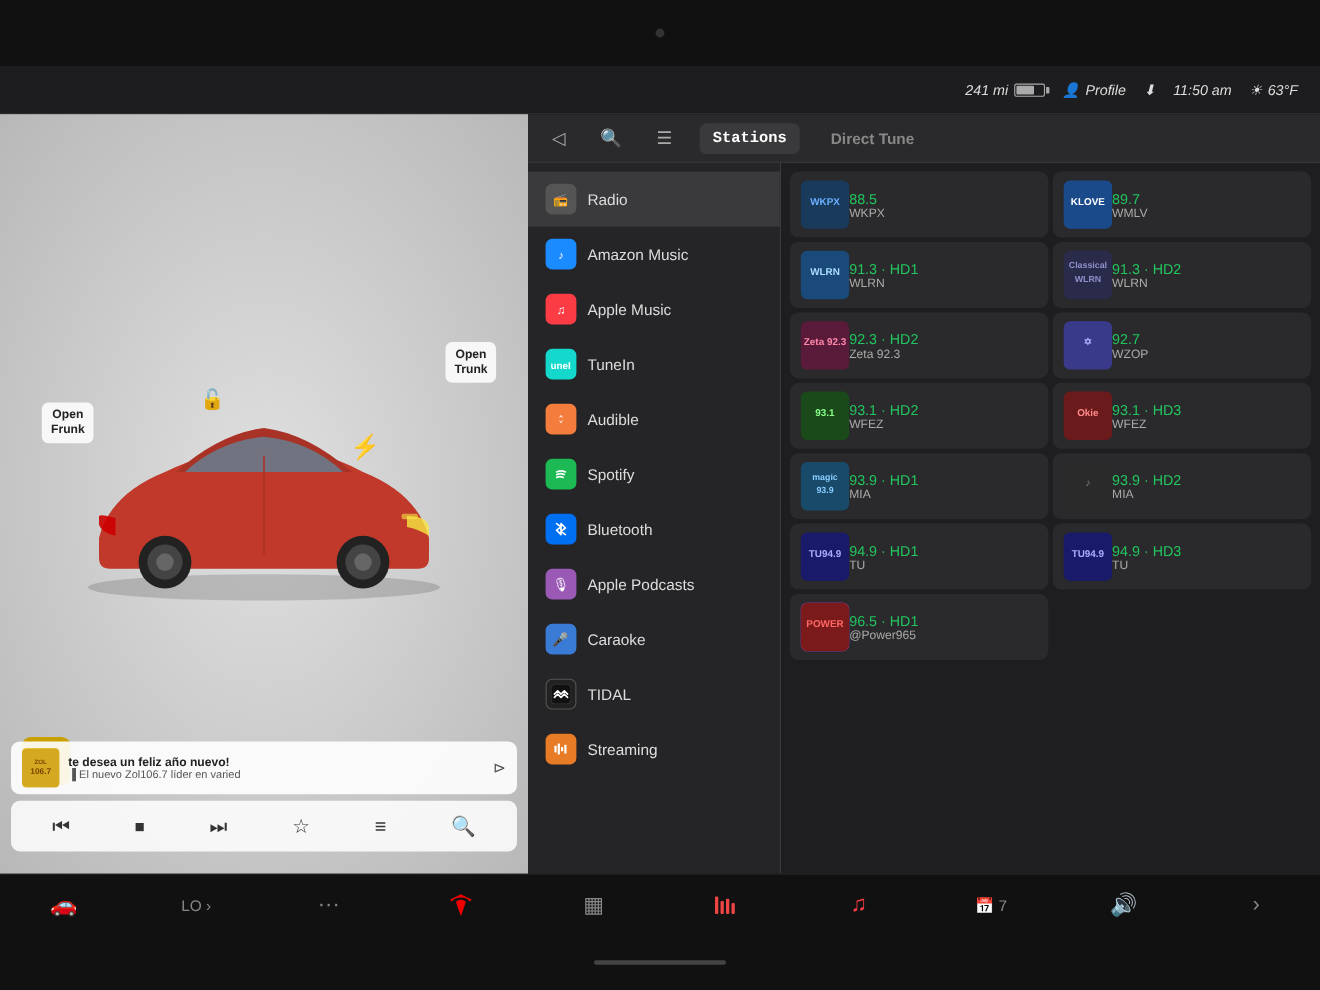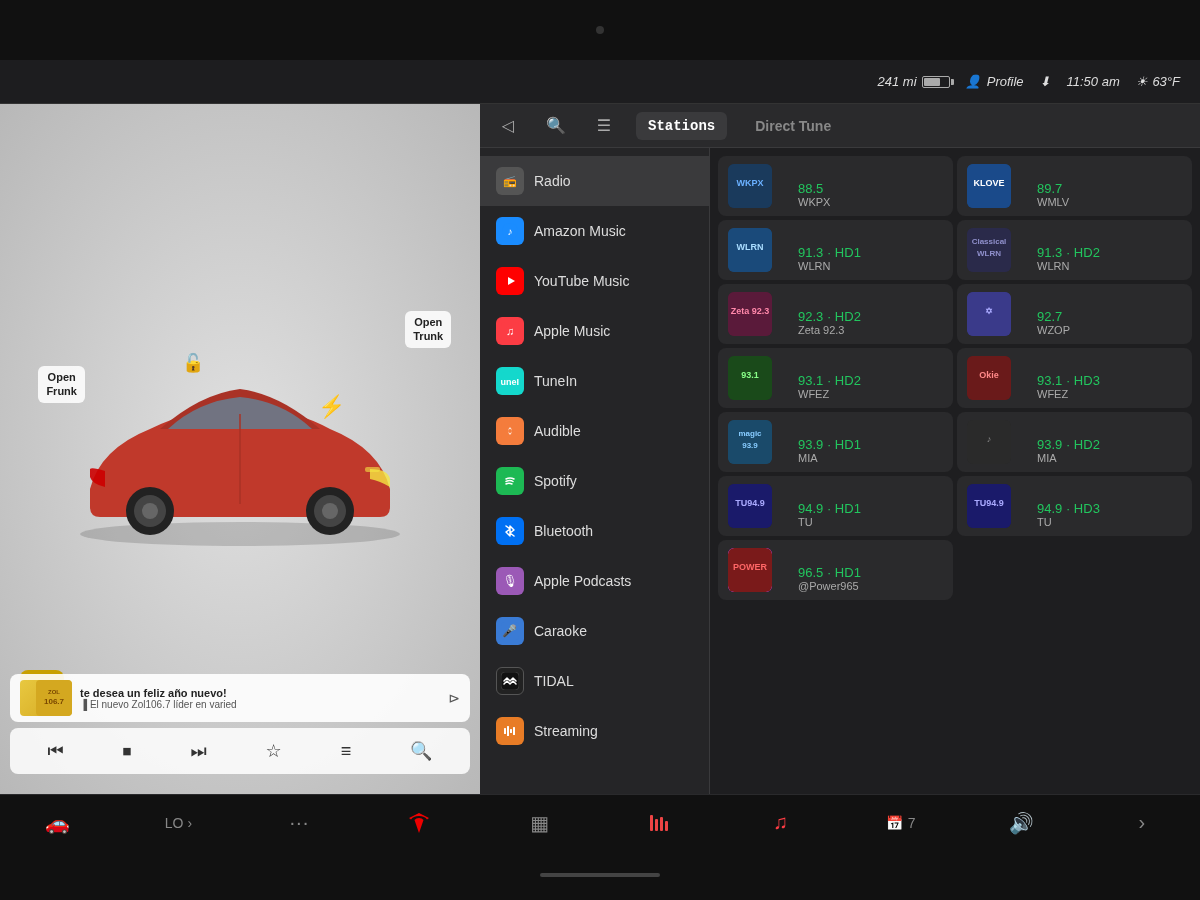--- a/index.html
+++ b/index.html
@@ -173,26 +173,26 @@
     .now-playing-info {
       display: flex;
       align-items: center;
       gap: 8px;
       background: rgba(255,255,255,0.9);
       border-radius: 8px;
       padding: 6px 10px;
       margin-bottom: 6px;
     }
     .station-thumb {
-      width: 52px; height: 36px;
+      width: 34px; height: 36px;
       border-radius: 4px;
       background: linear-gradient(135deg, #e8c840, #d4a820);
       display: flex;
       align-items: center;
-      justify-content: flex-end;
+      justify-content: center;
       font-size: 8px;
       font-weight: bold;
       color: #7a4800;
       overflow: hidden;
       flex-shrink: 0;
     }
     .station-text { flex: 1; }
     .station-title { font-size: 11px; font-weight: 600; color: #222; }
     .station-subtitle { font-size: 10px; color: #555; }
     .cast-icon { font-size: 14px; color: #555; }
@@ -303,22 +303,22 @@
       overflow-y: auto;
       padding: 8px;
       display: grid;
       grid-template-columns: 1fr 1fr;
       grid-auto-rows: min-content;
       gap: 4px;
       align-content: start;
     }
     .station-card {
       display: flex;
-      align-items: flex-end;
-      gap: 26px;
+      align-items: center;
+      gap: 0;
       padding: 8px 10px;
       border-radius: 8px;
       background: #2a2a2c;
       cursor: pointer;
       transition: background 0.15s;
     }
     .station-logo {
       width: 44px; height: 44px;
       border-radius: 6px;
       flex-shrink: 0;
@@ -496,29 +496,20 @@
             <div class="source-item">
               <div class="source-icon icon-amazon">
                 <svg width="18" height="18" viewBox="0 0 18 18">
                   <circle cx="9" cy="9" r="8" fill="#1a8cff"></circle>
                   <text x="9" y="13" text-anchor="middle" font-size="10" fill="#fff">♪</text>
                 </svg>
               </div>
               <span>Amazon Music</span>
             </div>
             <div class="source-item">
-              <div class="source-icon icon-youtube">
-                <svg width="18" height="18" viewBox="0 0 18 18">
-                  <rect width="18" height="18" rx="4" fill="#ff0000"></rect>
-                  <polygon points="7,5 7,13 14,9" fill="#fff"></polygon>
-                </svg>
-              </div>
-              <span>YouTube Music</span>
-            </div>
-            <div class="source-item">
               <div class="source-icon icon-apple-music">
                 <svg width="18" height="18" viewBox="0 0 18 18">
                   <rect width="18" height="18" rx="4" fill="#fc3c44"></rect>
                   <text x="9" y="13" text-anchor="middle" font-size="11" fill="#fff">♫</text>
                 </svg>
               </div>
               <span>Apple Music</span>
             </div>
             <div class="source-item">
               <div class="source-icon icon-tunein">

